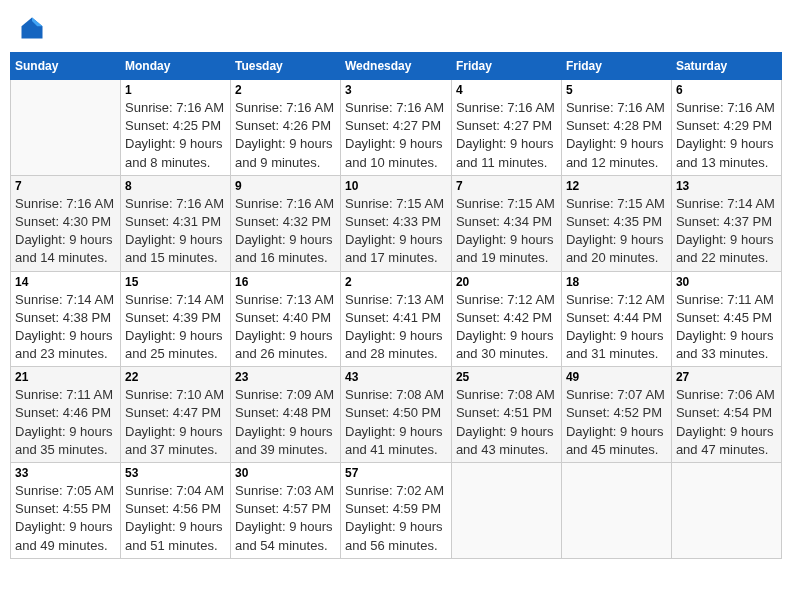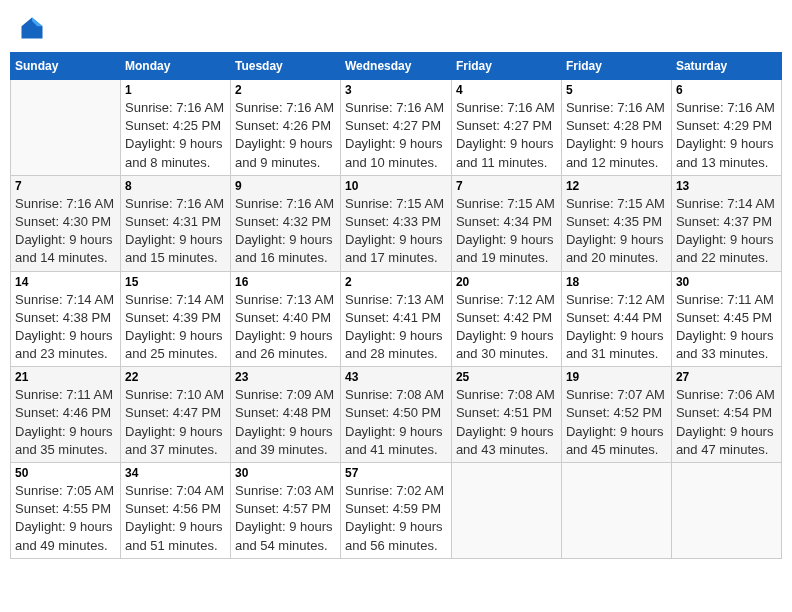--- a/index.html
+++ b/index.html
@@ -270,41 +270,41 @@
           Sunrise: 7:08 AM<br>Sunset: 4:50 PM<br>Daylight: 9 hours and 41 minutes.
         </div>
         </td>
         <td>
           <span class="day-number">25</span>
         <div class="day-detail">
           Sunrise: 7:08 AM<br>Sunset: 4:51 PM<br>Daylight: 9 hours and 43 minutes.
         </div>
         </td>
         <td>
-          <span class="day-number">19</span>
+          <span class="day-number">49</span>
         <div class="day-detail">
           Sunrise: 7:07 AM<br>Sunset: 4:52 PM<br>Daylight: 9 hours and 45 minutes.
         </div>
         </td>
         <td>
           <span class="day-number">27</span>
         <div class="day-detail">
           Sunrise: 7:06 AM<br>Sunset: 4:54 PM<br>Daylight: 9 hours and 47 minutes.
         </div>
         </td>
       </tr>
       <tr>
         <td>
-          <span class="day-number">50</span>
+          <span class="day-number">33</span>
         <div class="day-detail">
           Sunrise: 7:05 AM<br>Sunset: 4:55 PM<br>Daylight: 9 hours and 49 minutes.
         </div>
         </td>
         <td>
-          <span class="day-number">34</span>
+          <span class="day-number">53</span>
         <div class="day-detail">
           Sunrise: 7:04 AM<br>Sunset: 4:56 PM<br>Daylight: 9 hours and 51 minutes.
         </div>
         </td>
         <td>
           <span class="day-number">30</span>
         <div class="day-detail">
           Sunrise: 7:03 AM<br>Sunset: 4:57 PM<br>Daylight: 9 hours and 54 minutes.
         </div>
         </td>

